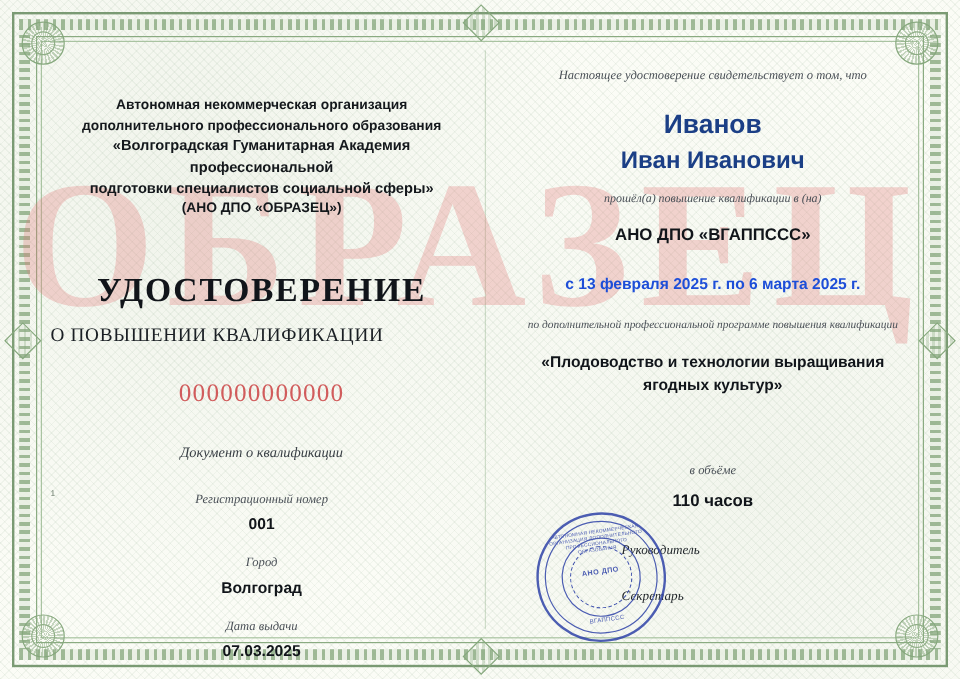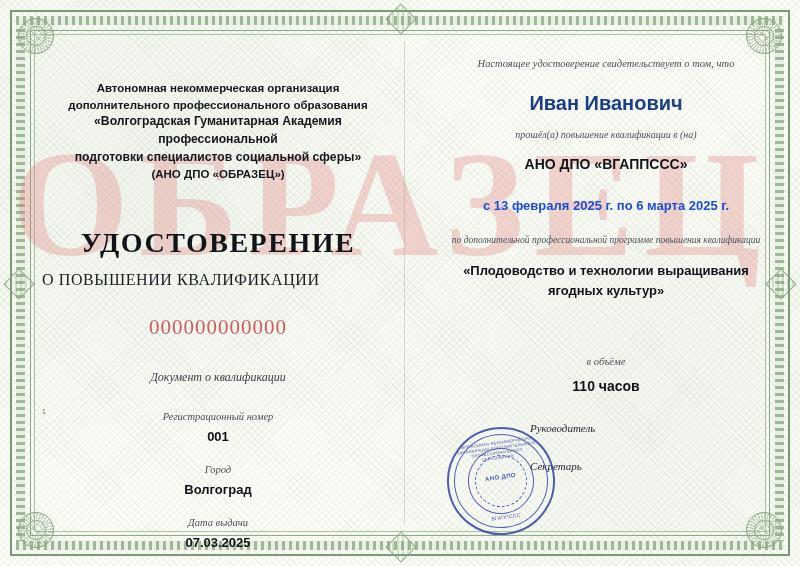--- a/index.html
+++ b/index.html
@@ -130,21 +130,21 @@
     white-space: nowrap;
   }
 
   
   .half {
     position: absolute;
     top: 40px;
     bottom: 40px;
   }
   .half-left { left: 42px; width: 352px; }
-  .half-right { left: 432px; width: 348px; }
+  .half-right { left: 420px; width: 348px; }
 
   
   .org-block {
     margin-top: 40px;
     text-align: center;
     font-size: 11.5px;
     font-weight: bold;
     color: #14181c;
     line-height: 1.45;
   }
@@ -412,20 +412,21 @@
     </div>
 
     <div class="side-mark">1</div>
   </div>
 
   <div class="half half-right">
 
     <div class="r-intro">Настоящее удостоверение свидетельствует о том, что</div>
 
     <div class="r-name">
+      <span class="surname">Иванов</span>
       <span class="given">Иван Иванович</span>
     </div>
 
     <div class="r-sublabel">прошёл(а) повышение квалификации в (на)</div>
     <div class="r-org">АНО ДПО «ВГАППССС»</div>
 
     <div class="r-period">с 13 февраля 2025 г. по 6 марта 2025 г.</div>
 
     <div class="r-program-label">по дополнительной профессиональной программе повышения квалификации</div>
     <div class="r-program">«Плодоводство и технологии выращивания ягодных культур»</div>

